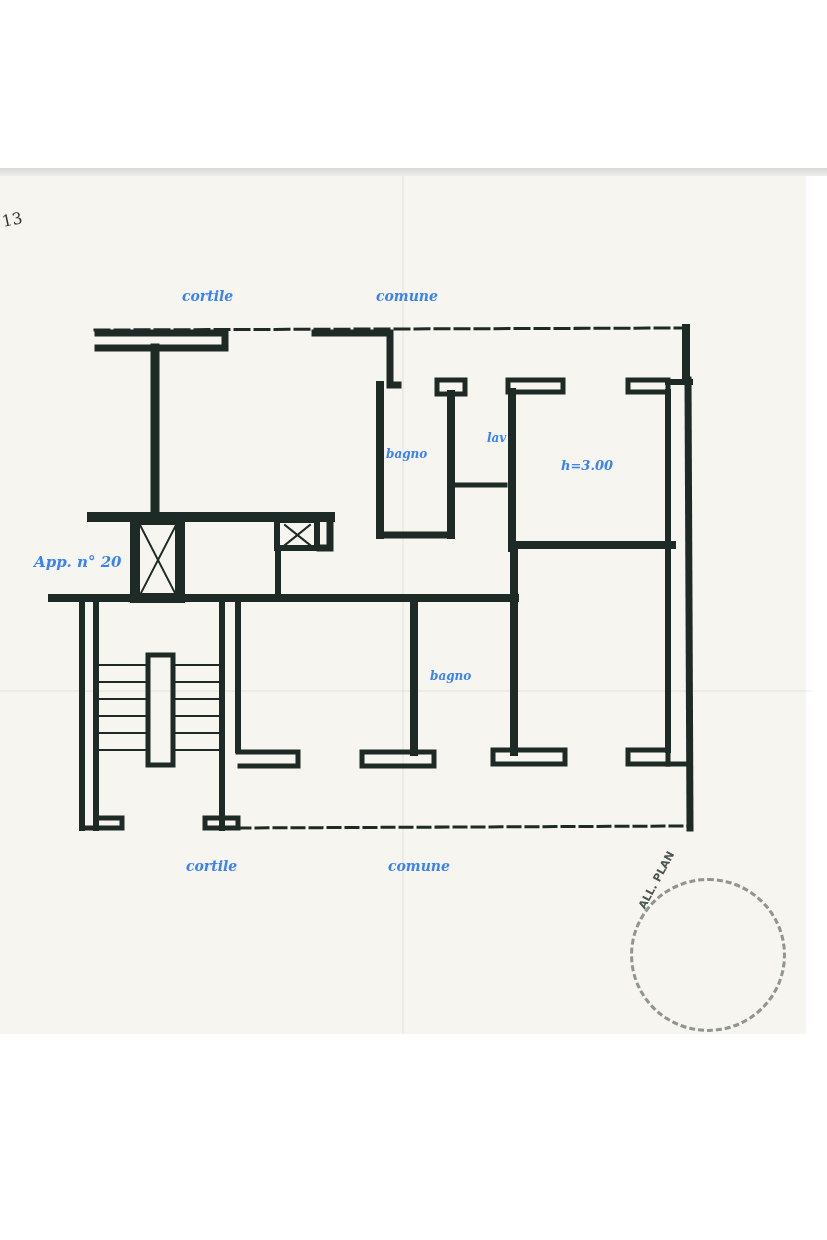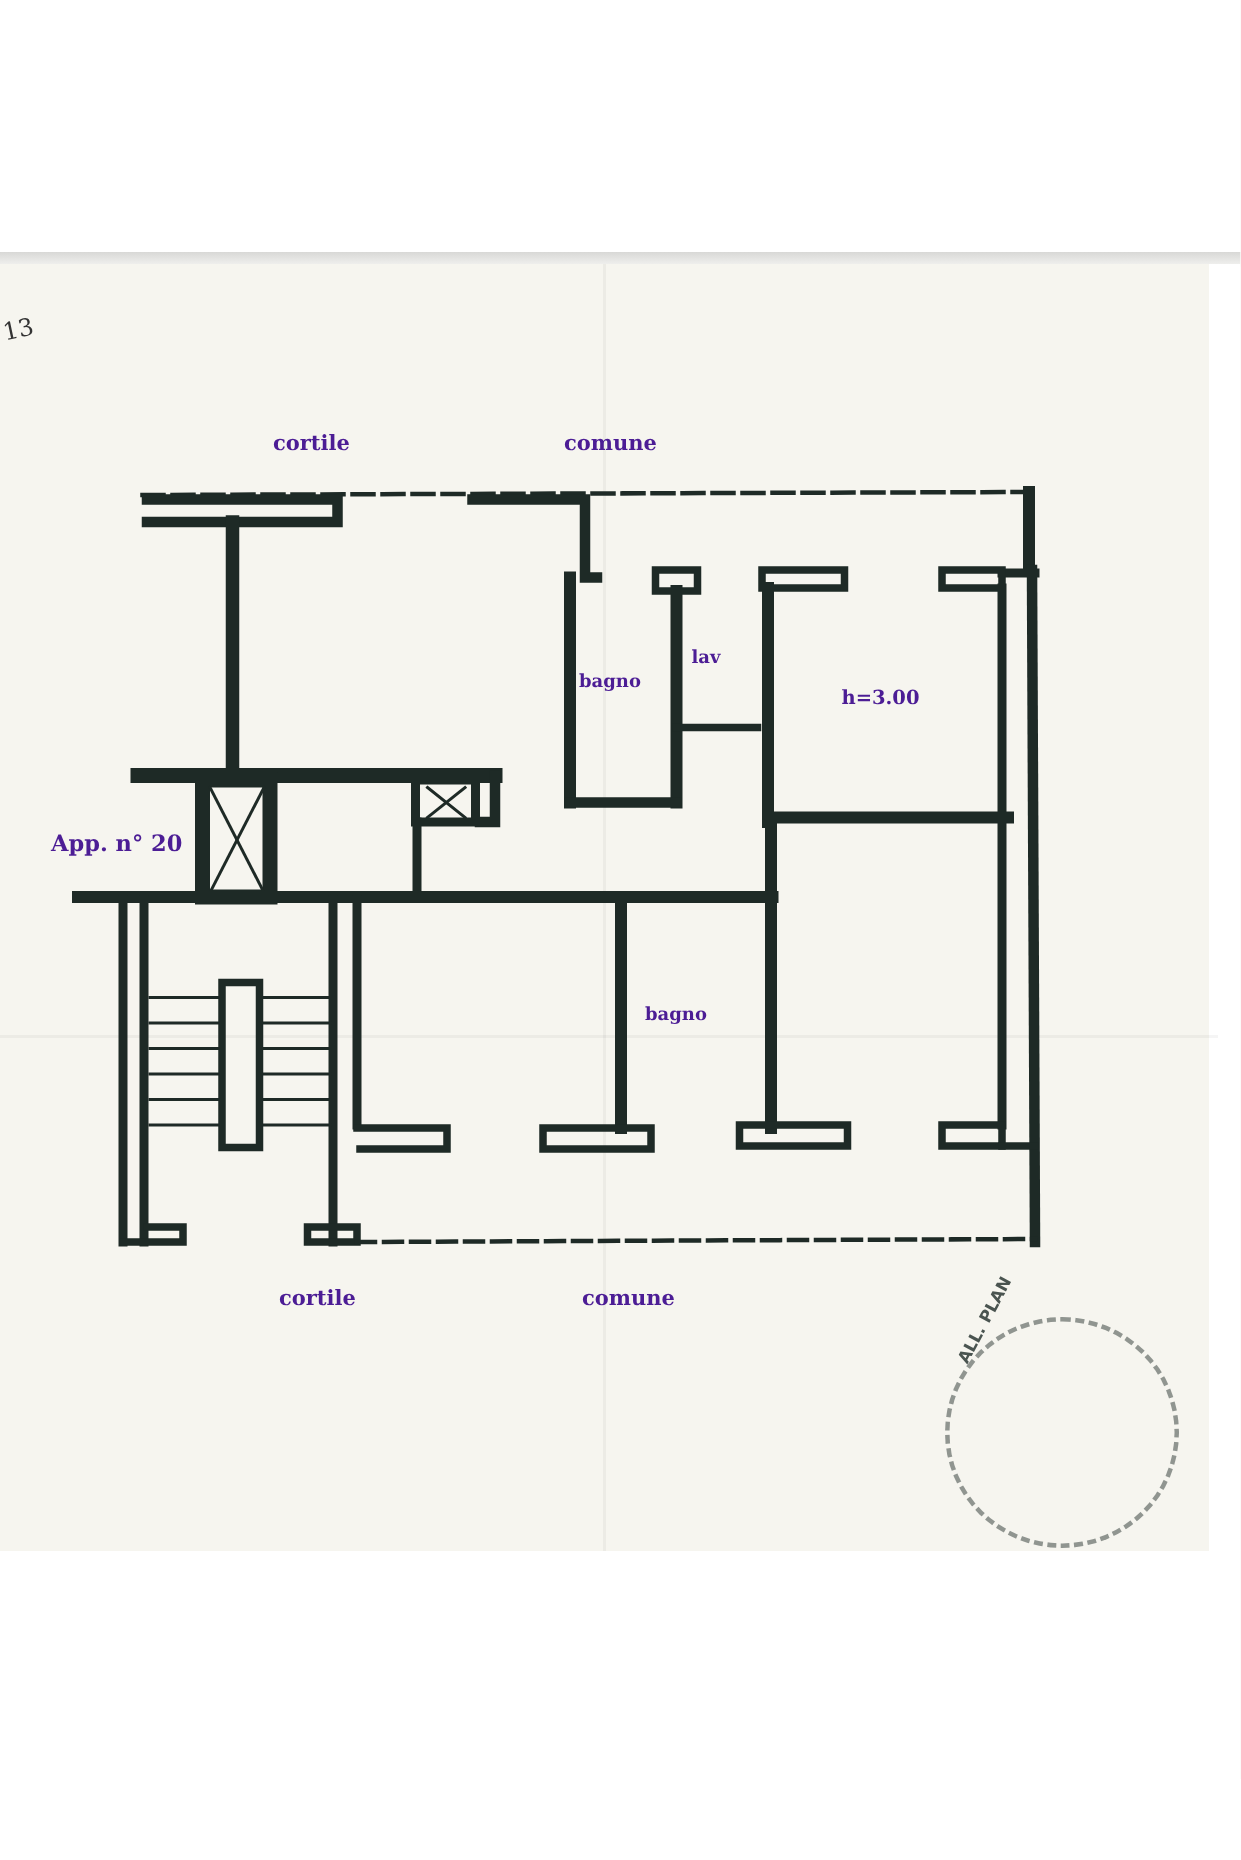--- a/index.html
+++ b/index.html
@@ -7,22 +7,22 @@
          font-family:"DejaVu Sans", sans-serif; }
   .top-band { position:absolute; left:0; top:0; width:827px; height:170px; background:#ffffff; }
   .fold-shadow { position:absolute; left:0; top:168px; width:827px; height:10px;
                  background:linear-gradient(#d8d8d6, #f4f4f2); }
   .sheet { position:absolute; left:0; top:176px; width:812px; height:858px; background:#f6f5ef; }
   .sheet-edge { position:absolute; left:806px; top:176px; width:21px; height:858px; background:#ffffff; }
   .bottom-band { position:absolute; left:0; top:1034px; width:827px; height:206px; background:#ffffff; }
   .fold-v { position:absolute; left:402px; top:176px; width:2px; height:858px; background:rgba(0,0,0,0.04); }
   .fold-h { position:absolute; left:0; top:690px; width:812px; height:2px; background:rgba(0,0,0,0.04); }
   svg.plan { position:absolute; left:0; top:0; }
-  .lbl { position:absolute; font-family:"DejaVu Serif", serif; font-weight:bold;
-         color:#4c1d95; white-space:nowrap; }
+  .lbl { position:absolute; font-family:"DejaVu Serif", serif; font-style:italic; font-weight:bold;
+         color:#3b82f6; white-space:nowrap; }
   .stamp { position:absolute; left:630px; top:878px; width:150px; height:148px; border-radius:50%;
            border:3px dashed rgba(60,70,66,0.55); }
   .stamp-text { position:absolute; left:636px; top:905px; font-size:11px; color:#4a5450;
                 transform:rotate(-62deg); transform-origin:left top; font-family:"DejaVu Sans", sans-serif; font-weight:bold; }
   .corner-num { position:absolute; left:2px; top:210px; font-size:16px; color:#333; font-family:"DejaVu Serif", serif; transform:rotate(-12deg); }
 </style>
 </head>
 <body>
 
 <div class="top-band"></div>
@@ -106,20 +106,20 @@
     <path d="M205 828 H238 V818 H205 Z" stroke-width="5"></path>
 
     <line x1="238" y1="828" x2="690" y2="826" stroke-width="3" stroke-dasharray="12 6"></line>
   </g>
 </svg>
 
 <div class="lbl" style="left:182px; top:288px; font-size:14px;">cortile</div>
 <div class="lbl" style="left:376px; top:288px; font-size:14px;">comune</div>
 <div class="lbl" style="left:34px; top:553px; font-size:15px;">App. n° 20</div>
 <div class="lbl" style="left:386px; top:447px; font-size:12px;text-align:center;">bagno</div>
-<div class="lbl" style="left:461px; top:431px; font-size:12px;">lav</div>
+<div class="lbl" style="left:487px; top:431px; font-size:12px;">lav</div>
 <div class="lbl" style="left:561px; top:458px; font-size:13px;">h=3.00</div>
 <div class="lbl" style="left:430px; top:669px; font-size:12px;">bagno</div>
 <div class="lbl" style="left:186px; top:858px; font-size:14px;">cortile</div>
 <div class="lbl" style="left:388px; top:858px; font-size:14px;">comune</div>
 
 <div class="stamp"></div>
 <div class="stamp-text">ALL. PLAN</div>
 
 </body></html>

